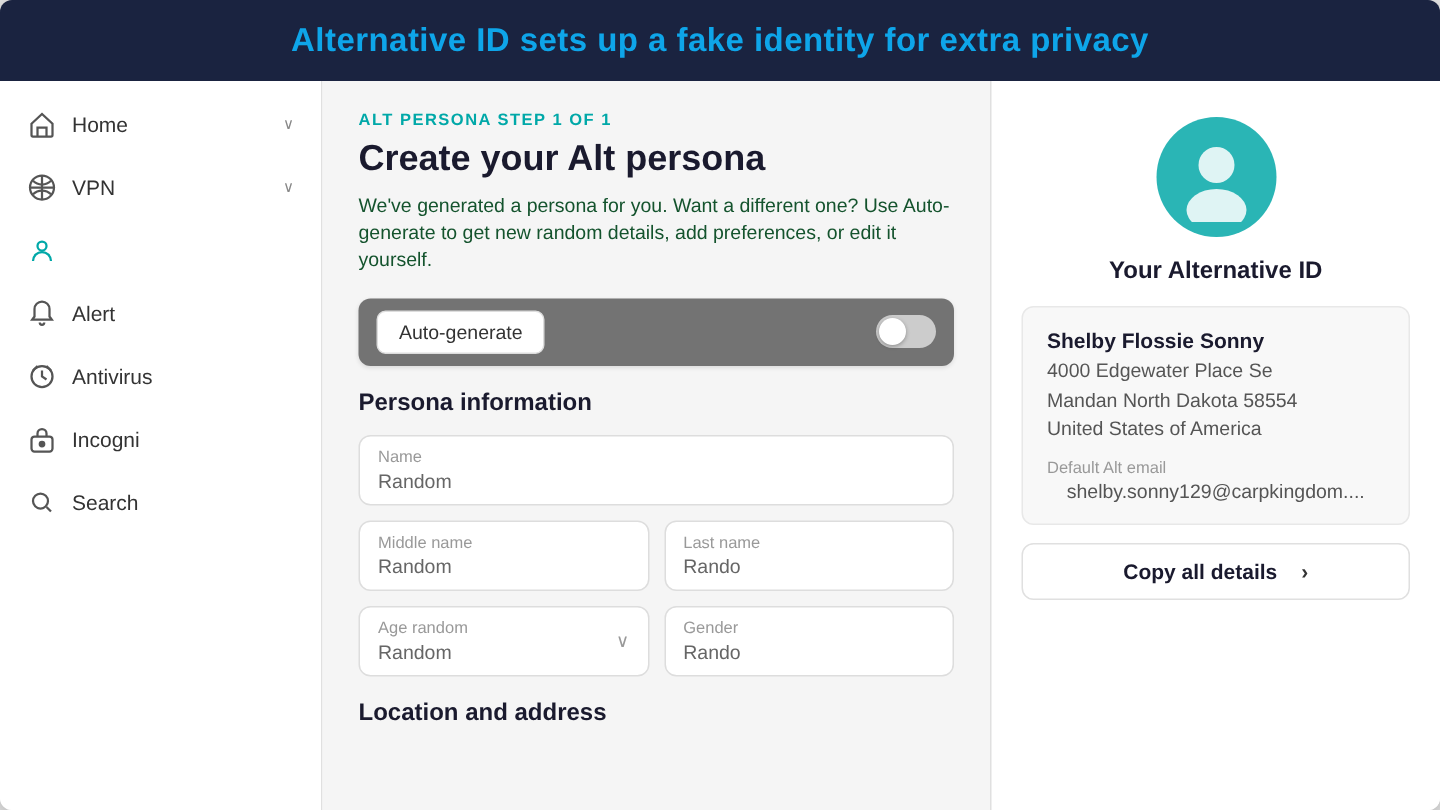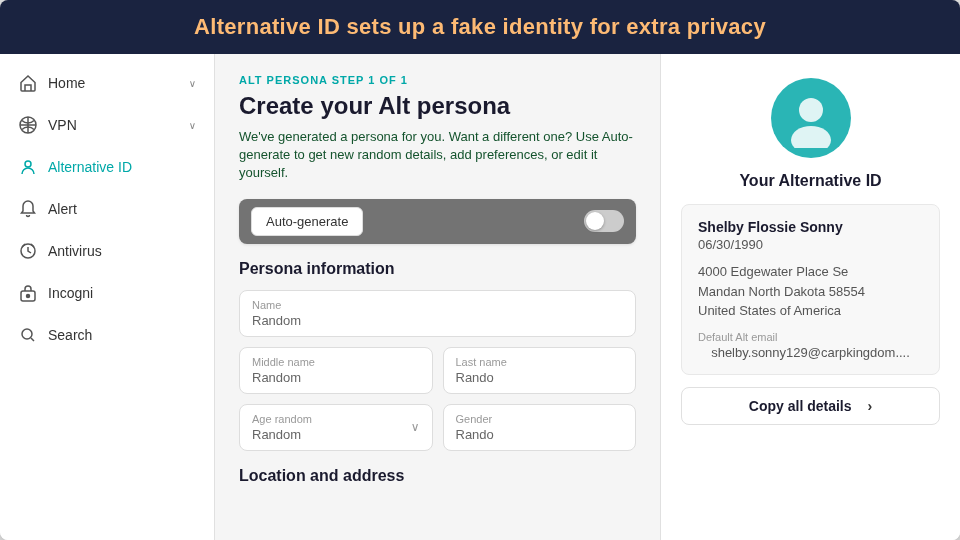--- a/index.html
+++ b/index.html
@@ -18,21 +18,21 @@
       display: flex;
       flex-direction: column;
       border-radius: 8px;
       overflow: hidden;
       box-shadow: 0 4px 20px rgba(0,0,0,0.3);
     }
 
     
     .header-banner {
       background: #1a2340;
-      color: #fdba74;
+      color: #0ea5e9;
       font-size: 22px;
       font-weight: 700;
       padding: 14px 24px;
       text-align: center;
       letter-spacing: 0.3px;
     }
 
     
     .main-area {
       display: flex;
@@ -359,21 +359,20 @@
         <span class="chevron">∨</span>
       </div>
 
       <div class="sidebar-item active">
         <span class="icon">
           <svg viewBox="0 0 20 20" fill="none" stroke="#00a8a8" stroke-width="1.5">
             <circle cx="10" cy="7" r="3"></circle>
             <path d="M4 17c0-3.3 2.7-6 6-6s6 2.7 6 6"></path>
           </svg>
         </span>
-        <span class="label">Alternative ID</span>
       </div>
 
       <div class="sidebar-item">
         <span class="icon">
           <svg viewBox="0 0 20 20" fill="none" stroke="#555" stroke-width="1.5">
             <path d="M10 2a5 5 0 00-5 5v5l-1.5 2h13L15 12V7a5 5 0 00-5-5z"></path>
             <path d="M8.5 16a1.5 1.5 0 003 0"></path>
           </svg>
         </span>
         <span class="label">Alert</span>
@@ -472,21 +471,20 @@
           <svg class="avatar-svg" viewBox="0 0 60 60" fill="none">
             <circle cx="30" cy="22" r="12" fill="rgba(255,255,255,0.85)"></circle>
             <ellipse cx="30" cy="52" rx="20" ry="14" fill="rgba(255,255,255,0.85)"></ellipse>
           </svg>
         </div>
 
         <div class="alt-id-title">Your Alternative ID</div>
 
         <div class="id-card">
           <div class="id-name">Shelby Flossie Sonny</div>
-          <div class="id-dob">06/30/1990</div>
           <div class="id-address">
             <span>4000 Edgewater Place Se</span><br>
             <span>Mandan North Dakota 58554</span><br>
             <span>United States of America</span>
           </div>
           <div class="id-email-label">Default Alt email</div>
           <div class="id-email">shelby.sonny129@carpkingdom....</div>
         </div>
 
         <button class="copy-all-btn">

